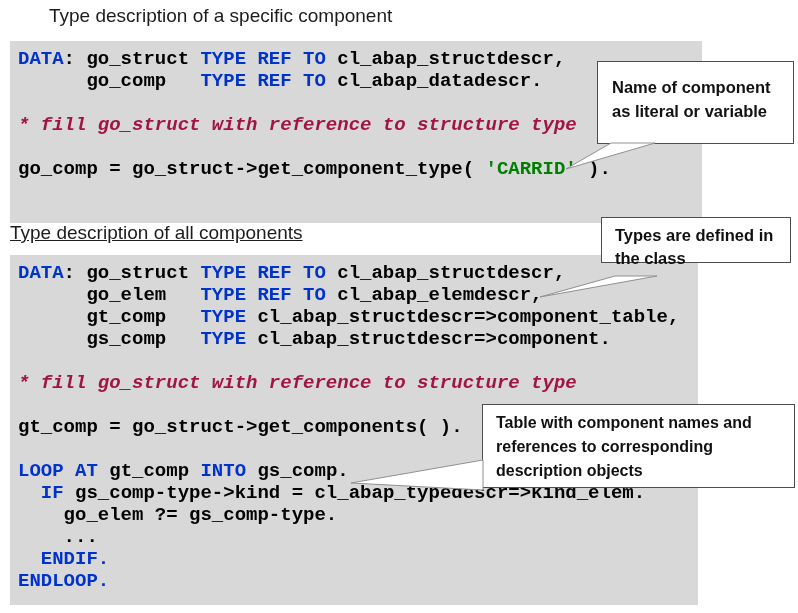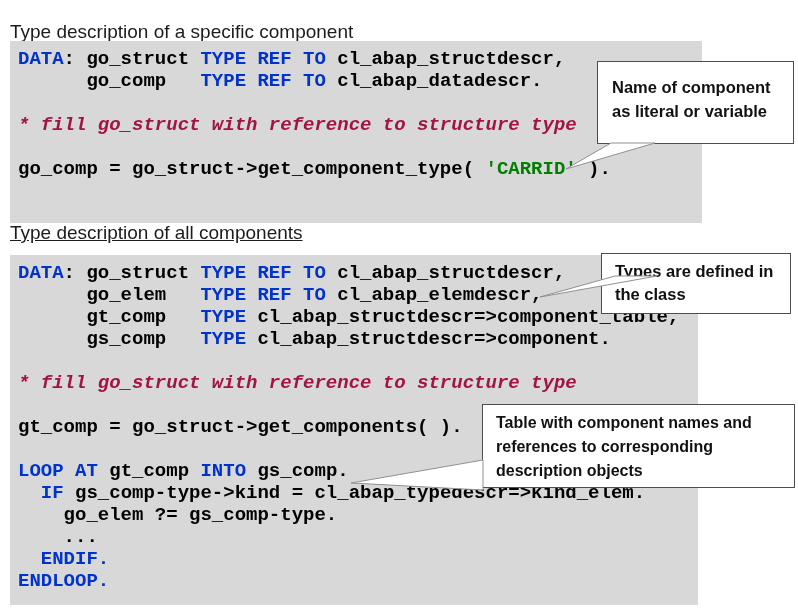--- a/index.html
+++ b/index.html
@@ -8,21 +8,21 @@
     font-family:"Liberation Sans", sans-serif;
     position:relative;overflow:hidden;
   }
   .page{position:absolute;left:0;top:0;width:798px;height:613px;}
   .section-title{
     position:absolute;left:10px;
     font-size:19px;line-height:22px;color:#1c1c1c;
     font-family:"Liberation Sans", sans-serif;
     white-space:nowrap;
   }
-  #title1{top:21px;}
+  #title1{top:5px;margin-left:39px;}
   #title2{top:222px;text-decoration:underline;}
   .code-block{
     position:absolute;left:10px;background:var(--code-bg);
     z-index:1;
   }
   #code1{top:41px;width:692px;height:182px;}
   #code2{top:255px;width:688px;height:350px;}
   .code-block pre{
     margin:0;padding:7px 0 0 8px;
     font-family:"Liberation Mono", monospace;
@@ -35,22 +35,22 @@
   .str{color:var(--str);}
   .callout{
     position:absolute;background:#ffffff;
     border:1px solid var(--callout-border);
     font-family:"Liberation Sans", sans-serif;
     font-weight:bold;color:#111;
     box-sizing:border-box;z-index:4;
   }
   #callout1{left:597px;top:61px;width:197px;height:83px;
     padding:13px 4px 0 14px;font-size:16.5px;line-height:24px;}
-  #callout2{left:601px;top:217px;width:190px;height:61px;
-    padding:6px 4px 0 13px;font-size:16.5px;line-height:23px;margin-top:36px;}
+  #callout2{left:601px;top:217px;width:190px;height:46px;
+    padding:6px 4px 0 13px;font-size:16.5px;line-height:23px;}
   #callout3{left:482px;top:404px;width:313px;height:84px;
     padding:6px 4px 12px 13px;font-size:16px;line-height:24px;}
   #tails{
     position:absolute;left:0;top:0;width:798px;height:613px;
     z-index:5;pointer-events:none;
   }
 </style>
 </head>
 <body>
 

